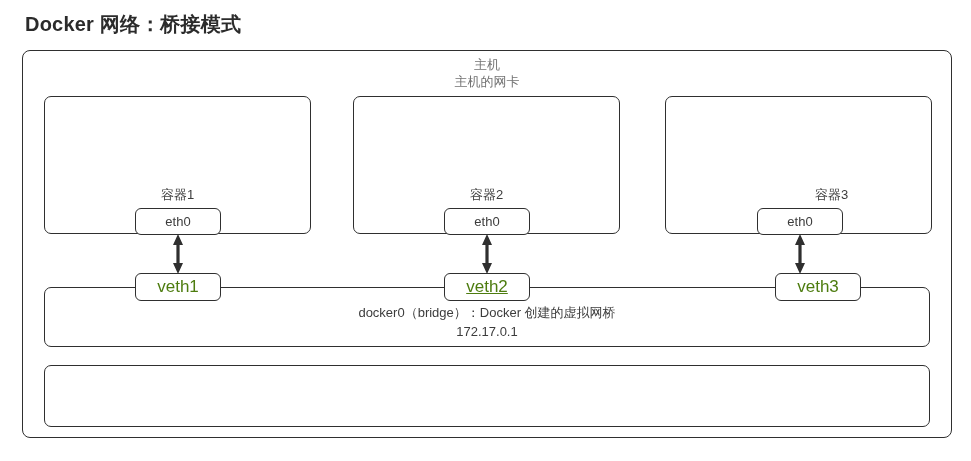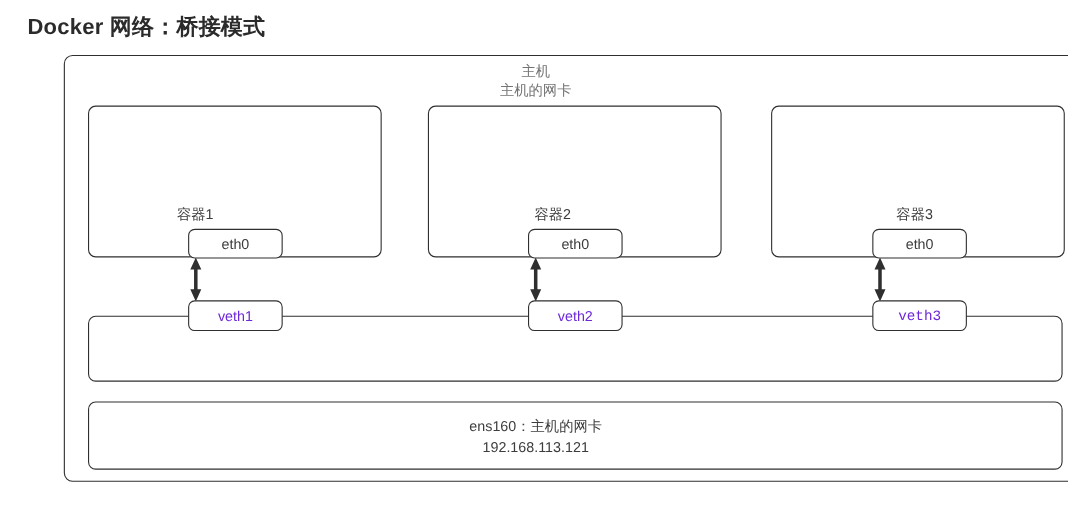--- a/index.html
+++ b/index.html
@@ -32,21 +32,20 @@
     white-space: nowrap;
   }
 
   
   .box {
     position: absolute;
     box-sizing: border-box;
     border: 1.6px solid #2f2f2f;
     border-radius: 7px;
     background: #ffffff;
-    margin-left: 36px;
   }
 
   .host-box {
     left: 22px;
     top: 50px;
     width: 930px;
     height: 388px;
     border-radius: 8px;
   }
 
@@ -76,21 +75,21 @@
     position: absolute;
     top: 146px;
     width: 267px;
     text-align: center;
     font-size: 13px;
     line-height: 19px;
     color: #3c3c3c;
     margin-top: 39px;
   }
   .cl1 { left: 44px; }
-  .cl2 { left: 369px; }
+  .cl2 { left: 353px; }
   .cl3 { left: 698px; }
 
   
   .eth-box {
     top: 208px;
     width: 86px;
     height: 27px;
     border-width: 1.6px;
     border-radius: 6px;
     z-index: 5;
@@ -126,26 +125,26 @@
   .veth-box {
     top: 273px;
     width: 86px;
     height: 28px;
     border-width: 1.6px;
     border-radius: 6px;
     z-index: 5;
     display: flex;
     align-items: center;
     justify-content: center;
-    font-size: 13px;
-    color: #6d28d9;
+    font-size: 17px;
+    color: #4d7c0f;
   }
   .v1 { left: 135px; }
-  .v2 { left: 444px; }
-  .v3 { left: 757px; font-family: Liberation Mono, monospace; }
+  .v2 { left: 444px; text-decoration: underline; }
+  .v3 { left: 775px; }
 
   
   .nic-box {
     left: 44px;
     top: 365px;
     width: 886px;
     height: 62px;
   }
   .nic-label {
     position: absolute;
@@ -213,24 +212,24 @@
       <path d="M7 0 L12 11 L8.6 11 L8.6 29 L12 29 L7 40 L2 29 L5.4 29 L5.4 11 L2 11 Z" fill="#2f2f2f"></path>
     </svg>
   </div>
   <div class="arrow a3">
     <svg width="14" height="40" viewBox="0 0 14 40">
       <path d="M7 0 L12 11 L8.6 11 L8.6 29 L12 29 L7 40 L2 29 L5.4 29 L5.4 11 L2 11 Z" fill="#2f2f2f"></path>
     </svg>
   </div>
 
   <div class="box bridge-box"></div>
+  <div class="bridge-label">
+    <div>docker0（bridge）：Docker 创建的虚拟网桥</div>
+    <div>172.17.0.1</div>
+  </div>
 
   <div class="box veth-box v1">veth1</div>
   <div class="box veth-box v2">veth2</div>
   <div class="box veth-box v3">veth3</div>
 
   <div class="box nic-box"></div>
-  <div class="nic-label">
-    <div>ens160：主机的网卡</div>
-    <div>192.168.113.121</div>
-  </div>
 
 </div>
 
 </body></html>

